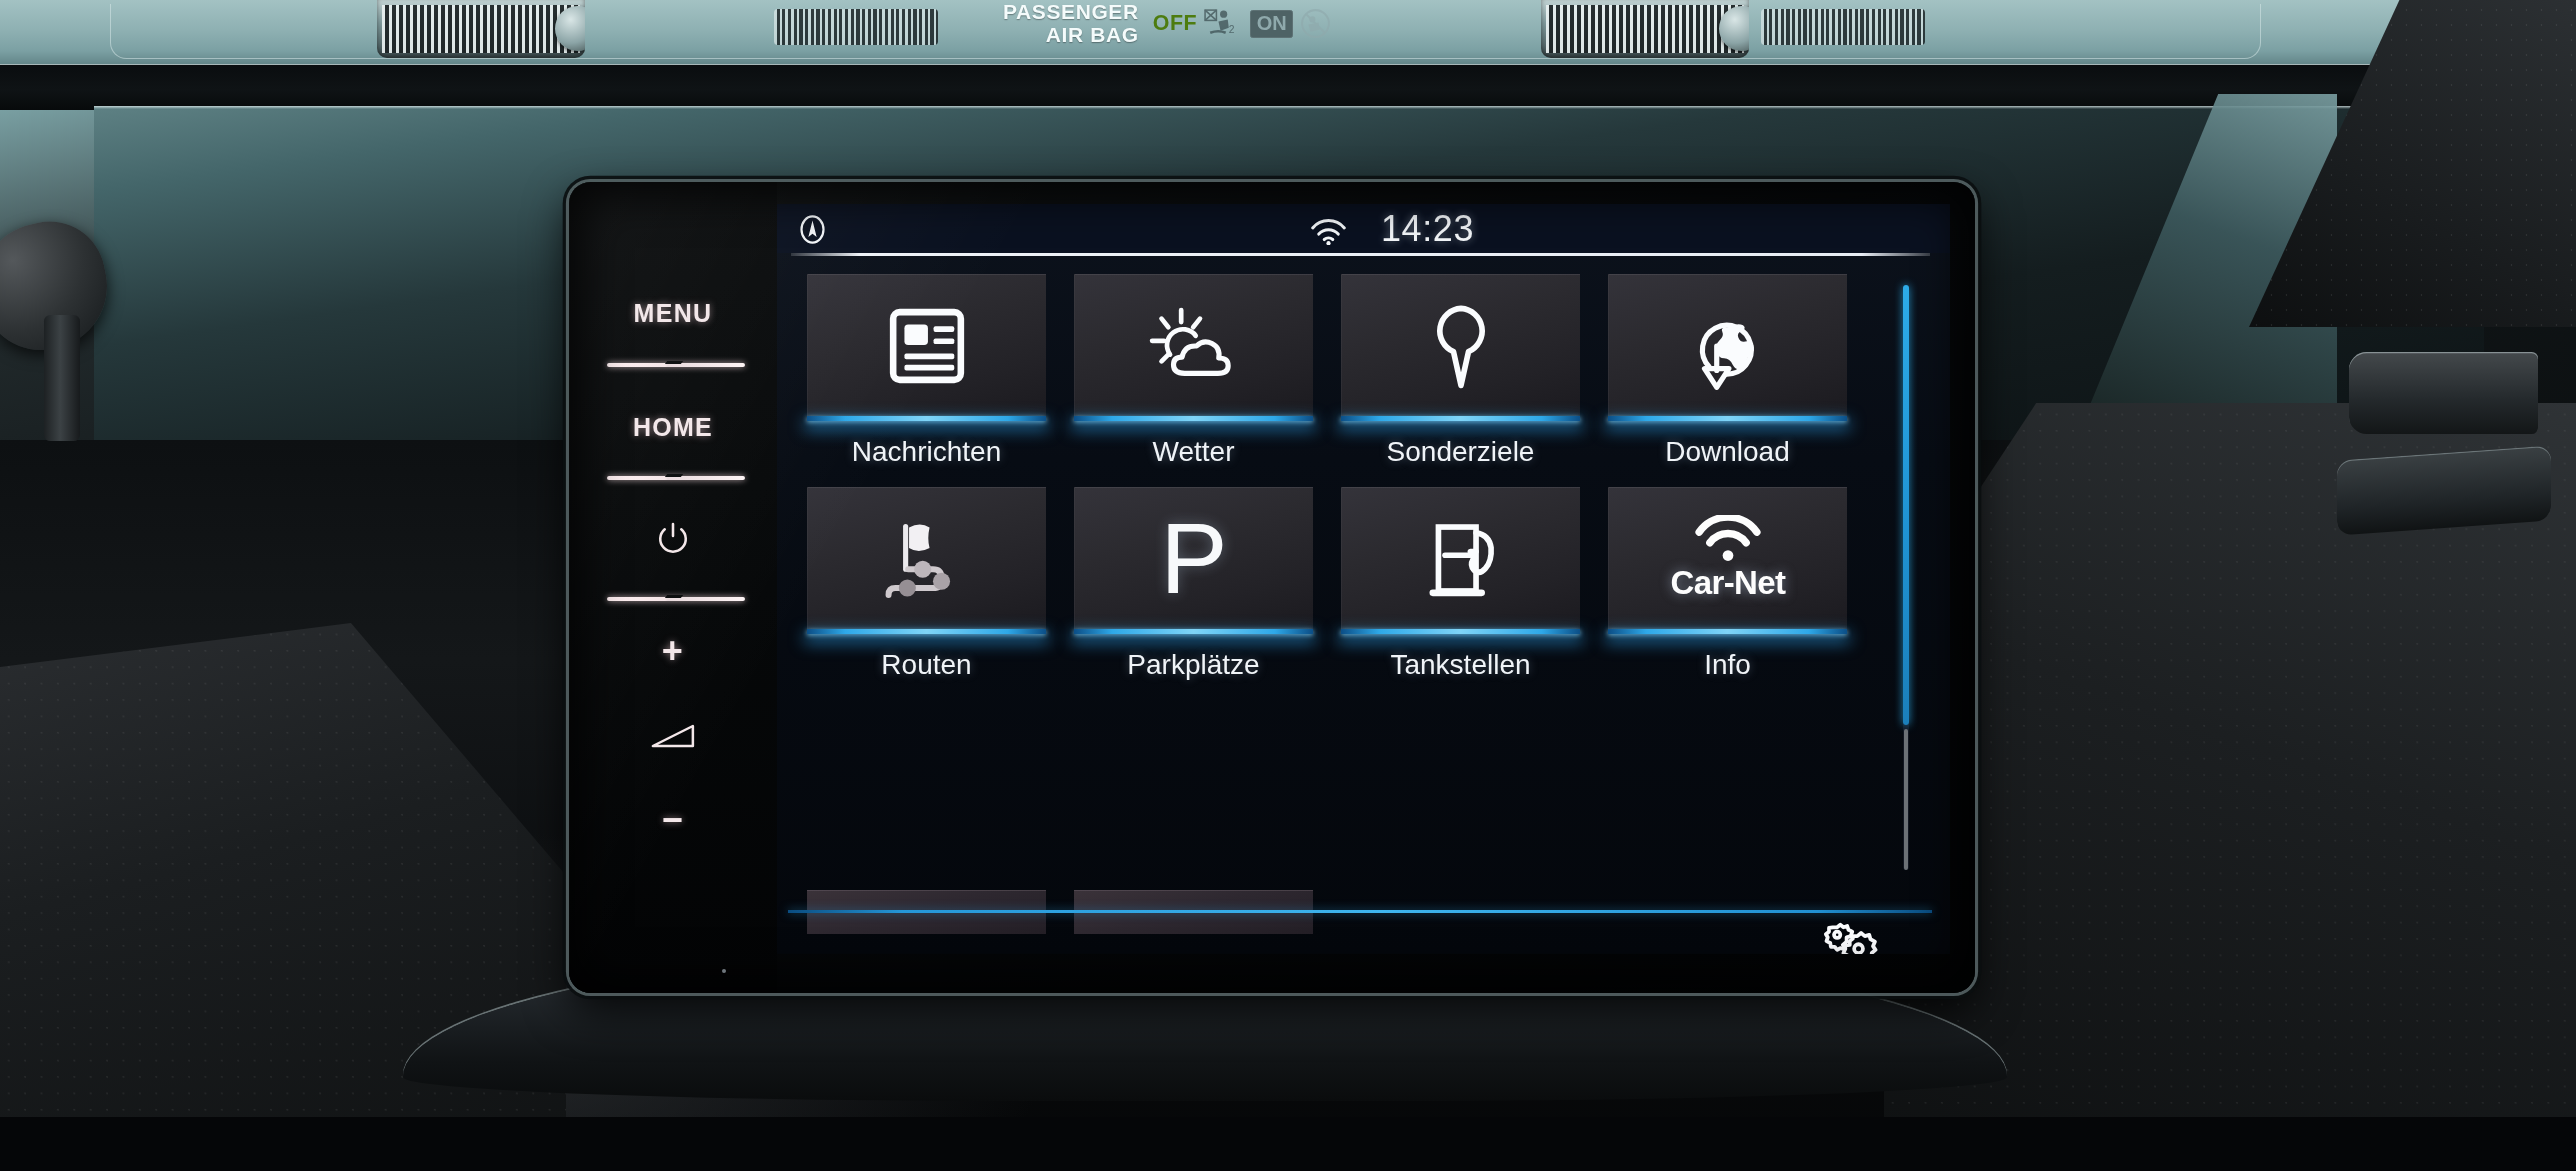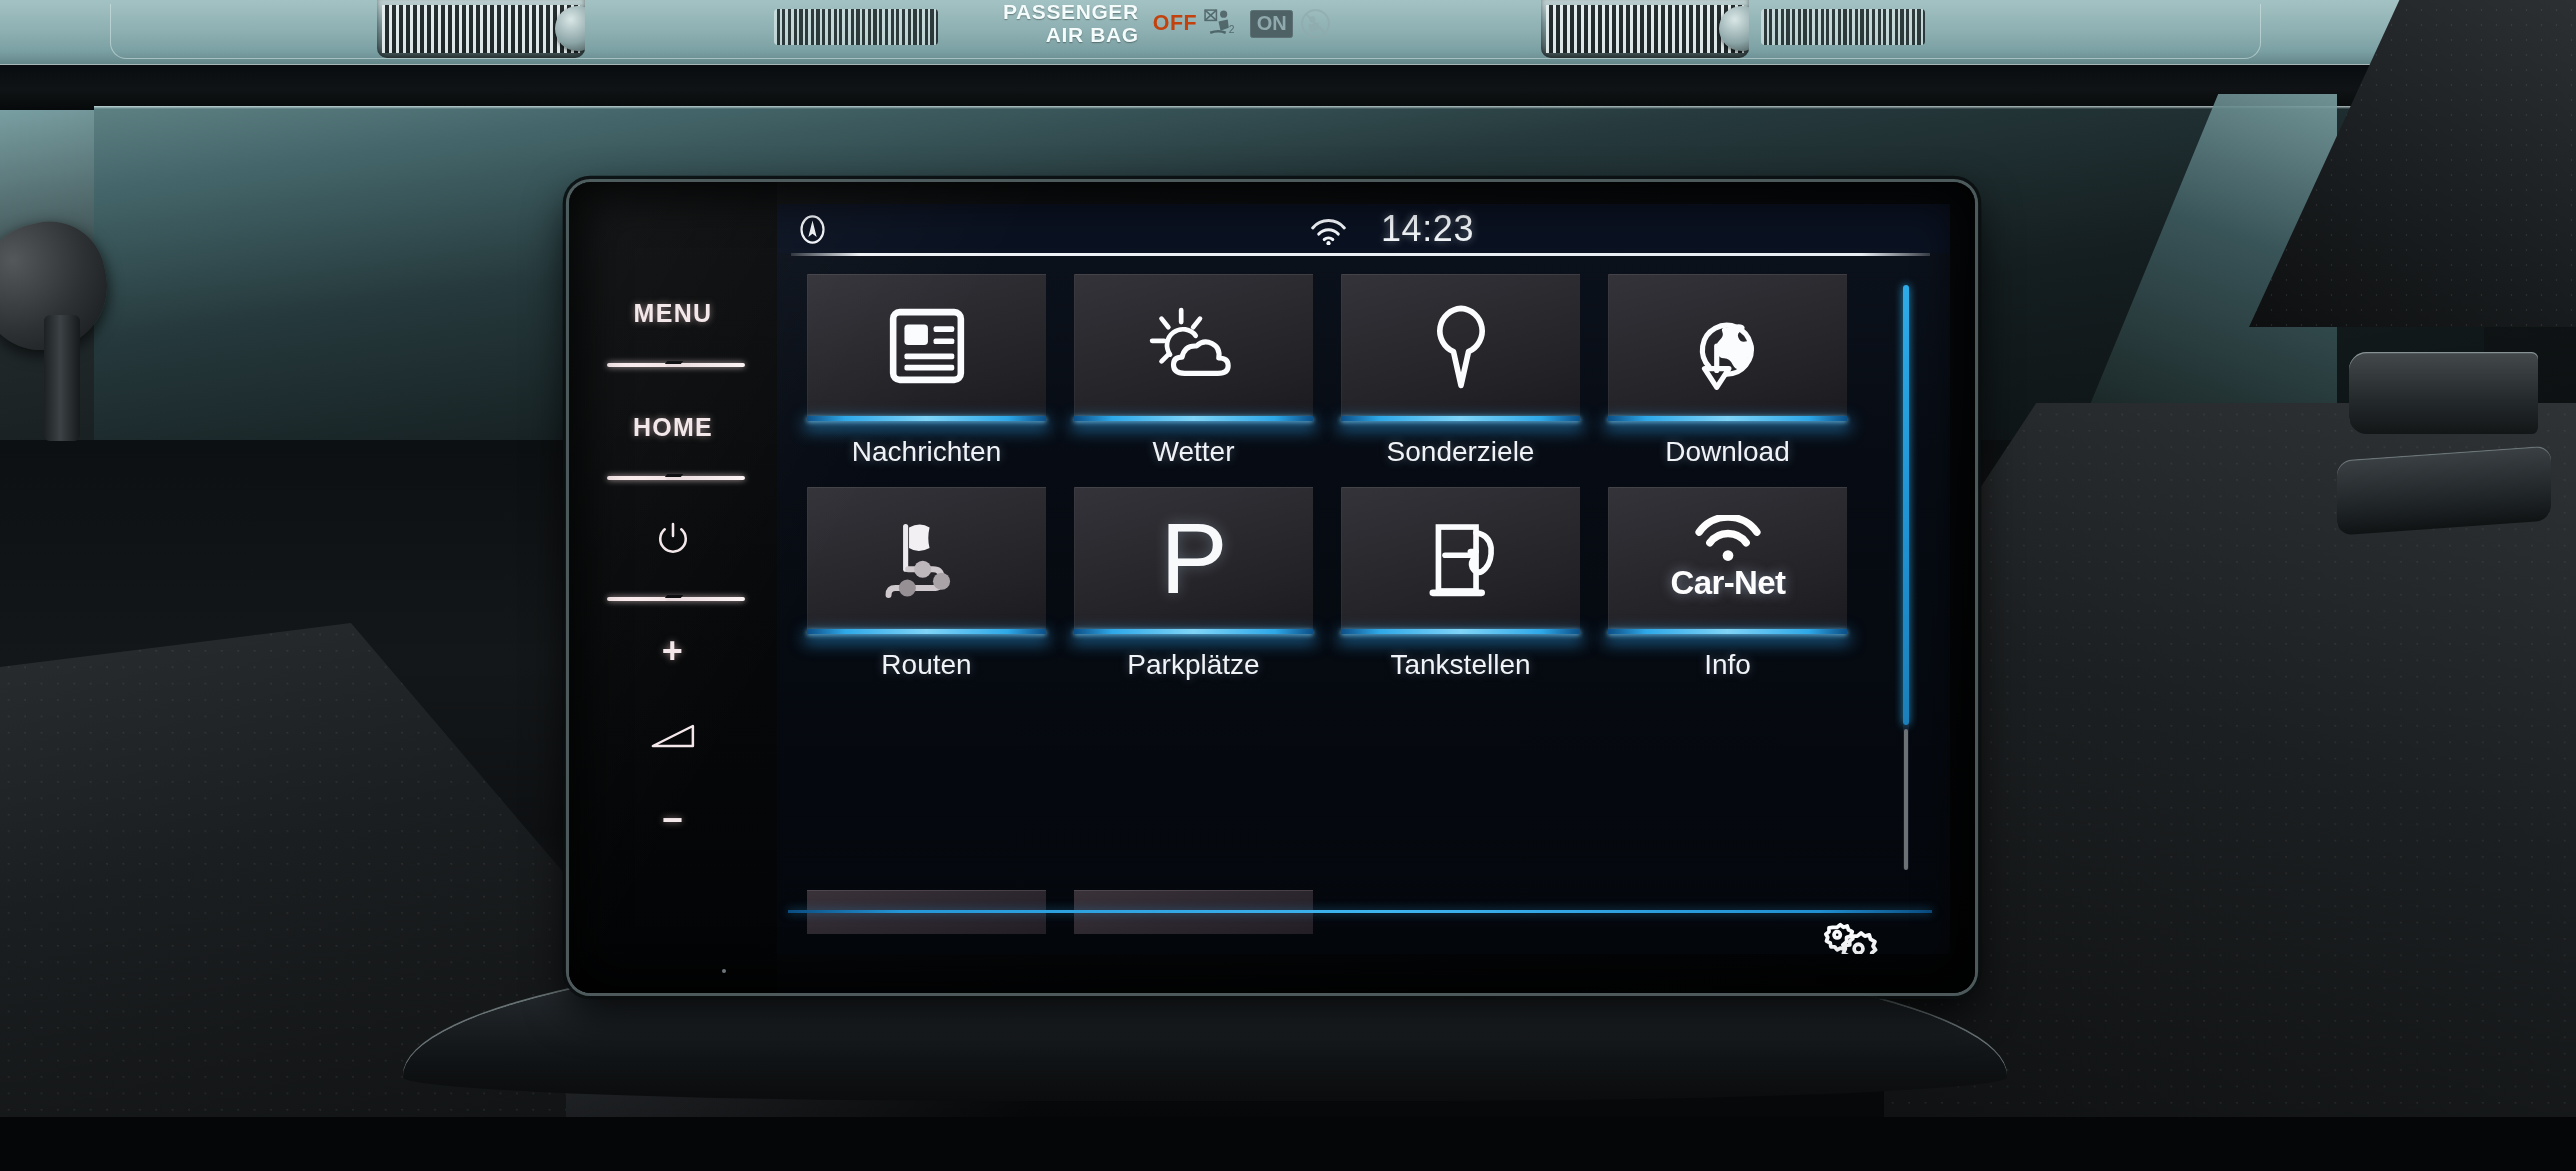--- a/index.html
+++ b/index.html
@@ -132,21 +132,21 @@
   .airbag .stack{
     display:flex; flex-direction:column; align-items:flex-end;
     font-weight:bold; font-size:21px; letter-spacing:0.6px;
     color:#f4fbfb; line-height:1.08;
     text-shadow:0 0.6px 1.3px rgba(0,0,0,.35);
   }
   .airbag .ab-off, .airbag .ab-on-wrap{
     display:flex; align-items:center; gap:5.7px;
   }
   .airbag .ab-off .t{
-    font-size:21.4px; font-weight:bold; color:#c2410c; letter-spacing:0.6px;
+    font-size:21.4px; font-weight:bold; color:#4d7c0f; letter-spacing:0.6px;
   }
   .airbag .ab-on-wrap .t{
     font-size:20px; font-weight:bold; color:#8fa9ac;
     background:#4e6265; padding:1.3px 5.7px; border-radius:2.5px;
     border:1.9px solid #5d7174;
   }
   .ab-glyph{ width:33px; height:33px; opacity:.62; }
 
   
   .gear-lever{

